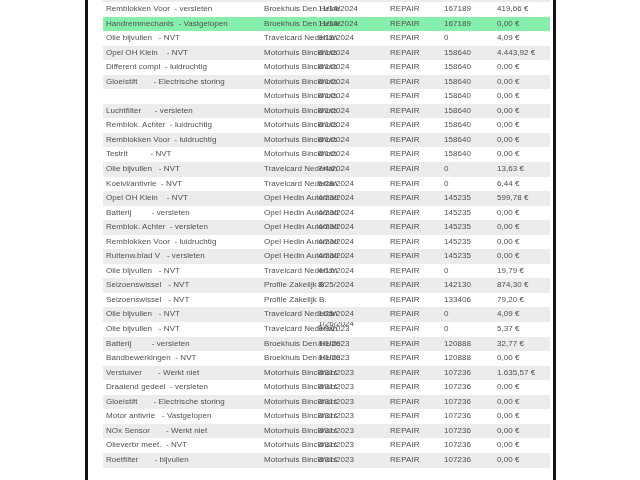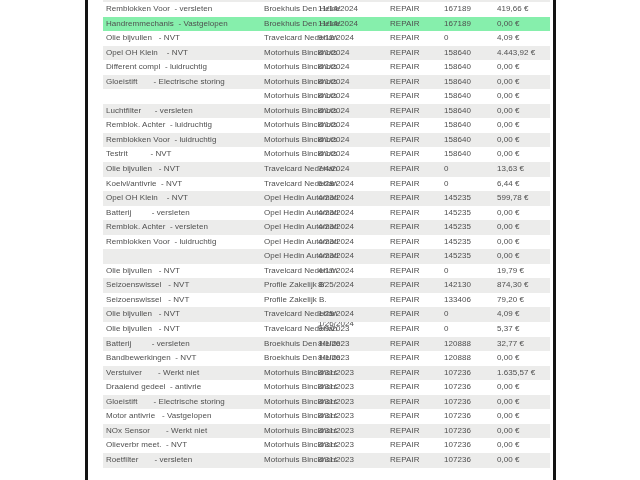--- a/index.html
+++ b/index.html
@@ -198,20 +198,21 @@
       </div>
       <div class="row">
         <span class="cell c-description" style="color: rgb(79, 79, 79);">Remblokken Voor  - luidruchtig</span>
         <span class="cell c-vendor" style="color: rgb(79, 79, 79);">Opel Hedin Automoti</span>
         <span class="cell c-date" style="color: rgb(79, 79, 79);">4/23/2024</span>
         <span class="cell c-type" style="color: rgb(79, 79, 79);">REPAIR</span>
         <span class="cell c-order" style="color: rgb(79, 79, 79);">145235</span>
         <span class="cell c-amount" style="color: rgb(79, 79, 79);">0,00 €</span>
       </div>
       <div class="row" style="background: rgb(236, 236, 235);">
+        <span class="cell c-description" style="color: rgb(79, 79, 79);">Ruitenw.blad V   - versleten</span>
         <span class="cell c-vendor" style="color: rgb(79, 79, 79);">Opel Hedin Automoti</span>
         <span class="cell c-date" style="color: rgb(79, 79, 79);">4/23/2024</span>
         <span class="cell c-type" style="color: rgb(79, 79, 79);">REPAIR</span>
         <span class="cell c-order" style="color: rgb(79, 79, 79);">145235</span>
         <span class="cell c-amount" style="color: rgb(79, 79, 79);">0,00 €</span>
       </div>
       <div class="row">
         <span class="cell c-description" style="color: rgb(79, 79, 79);">Olie bijvullen   - NVT</span>
         <span class="cell c-vendor" style="color: rgb(79, 79, 79);">Travelcard Nederlan</span>
         <span class="cell c-date" style="color: rgb(79, 79, 79);">4/17/2024</span>
@@ -269,21 +270,21 @@
       </div>
       <div class="row" style="background: rgb(236, 236, 235);">
         <span class="cell c-description" style="color: rgb(79, 79, 79);">Verstuiver       - Werkt niet</span>
         <span class="cell c-vendor" style="color: rgb(79, 79, 79);">Motorhuis Binckhors</span>
         <span class="cell c-date" style="color: rgb(79, 79, 79);">3/31/2023</span>
         <span class="cell c-type" style="color: rgb(79, 79, 79);">REPAIR</span>
         <span class="cell c-order" style="color: rgb(79, 79, 79);">107236</span>
         <span class="cell c-amount" style="color: rgb(79, 79, 79);">1.635,57 €</span>
       </div>
       <div class="row">
-        <span class="cell c-description" style="color: rgb(79, 79, 79);">Draaiend gedeel  - antivrie</span>
+        <span class="cell c-description" style="color: rgb(79, 79, 79);">Draaiend gedeel  - versleten</span>
         <span class="cell c-vendor" style="color: rgb(79, 79, 79);">Motorhuis Binckhors</span>
         <span class="cell c-date" style="color: rgb(79, 79, 79);">3/31/2023</span>
         <span class="cell c-type" style="color: rgb(79, 79, 79);">REPAIR</span>
         <span class="cell c-order" style="color: rgb(79, 79, 79);">107236</span>
         <span class="cell c-amount" style="color: rgb(79, 79, 79);">0,00 €</span>
       </div>
       <div class="row" style="background: rgb(236, 236, 235);">
         <span class="cell c-description" style="color: rgb(79, 79, 79);">Gloeistift       - Electrische storing</span>
         <span class="cell c-vendor" style="color: rgb(79, 79, 79);">Motorhuis Binckhors</span>
         <span class="cell c-date" style="color: rgb(79, 79, 79);">3/31/2023</span>
@@ -309,21 +310,21 @@
       </div>
       <div class="row">
         <span class="cell c-description" style="color: rgb(79, 79, 79);">Olieverbr meet.  - NVT</span>
         <span class="cell c-vendor" style="color: rgb(79, 79, 79);">Motorhuis Binckhors</span>
         <span class="cell c-date" style="color: rgb(79, 79, 79);">3/31/2023</span>
         <span class="cell c-type" style="color: rgb(79, 79, 79);">REPAIR</span>
         <span class="cell c-order" style="color: rgb(79, 79, 79);">107236</span>
         <span class="cell c-amount" style="color: rgb(79, 79, 79);">0,00 €</span>
       </div>
       <div class="row" style="background: rgb(236, 236, 235);">
-        <span class="cell c-description" style="color: rgb(79, 79, 79);">Roetfilter       - versleten</span>
+        <span class="cell c-description" style="color: rgb(79, 79, 79);">Roetfilter       - bijvullen</span>
         <span class="cell c-vendor" style="color: rgb(79, 79, 79);">Motorhuis Binckhors</span>
         <span class="cell c-date" style="color: rgb(79, 79, 79);">3/31/2023</span>
         <span class="cell c-type" style="color: rgb(79, 79, 79);">REPAIR</span>
         <span class="cell c-order" style="color: rgb(79, 79, 79);">107236</span>
         <span class="cell c-amount" style="color: rgb(79, 79, 79);">0,00 €</span>
       </div>
     </div>
 </div>
 
 </body></html>

